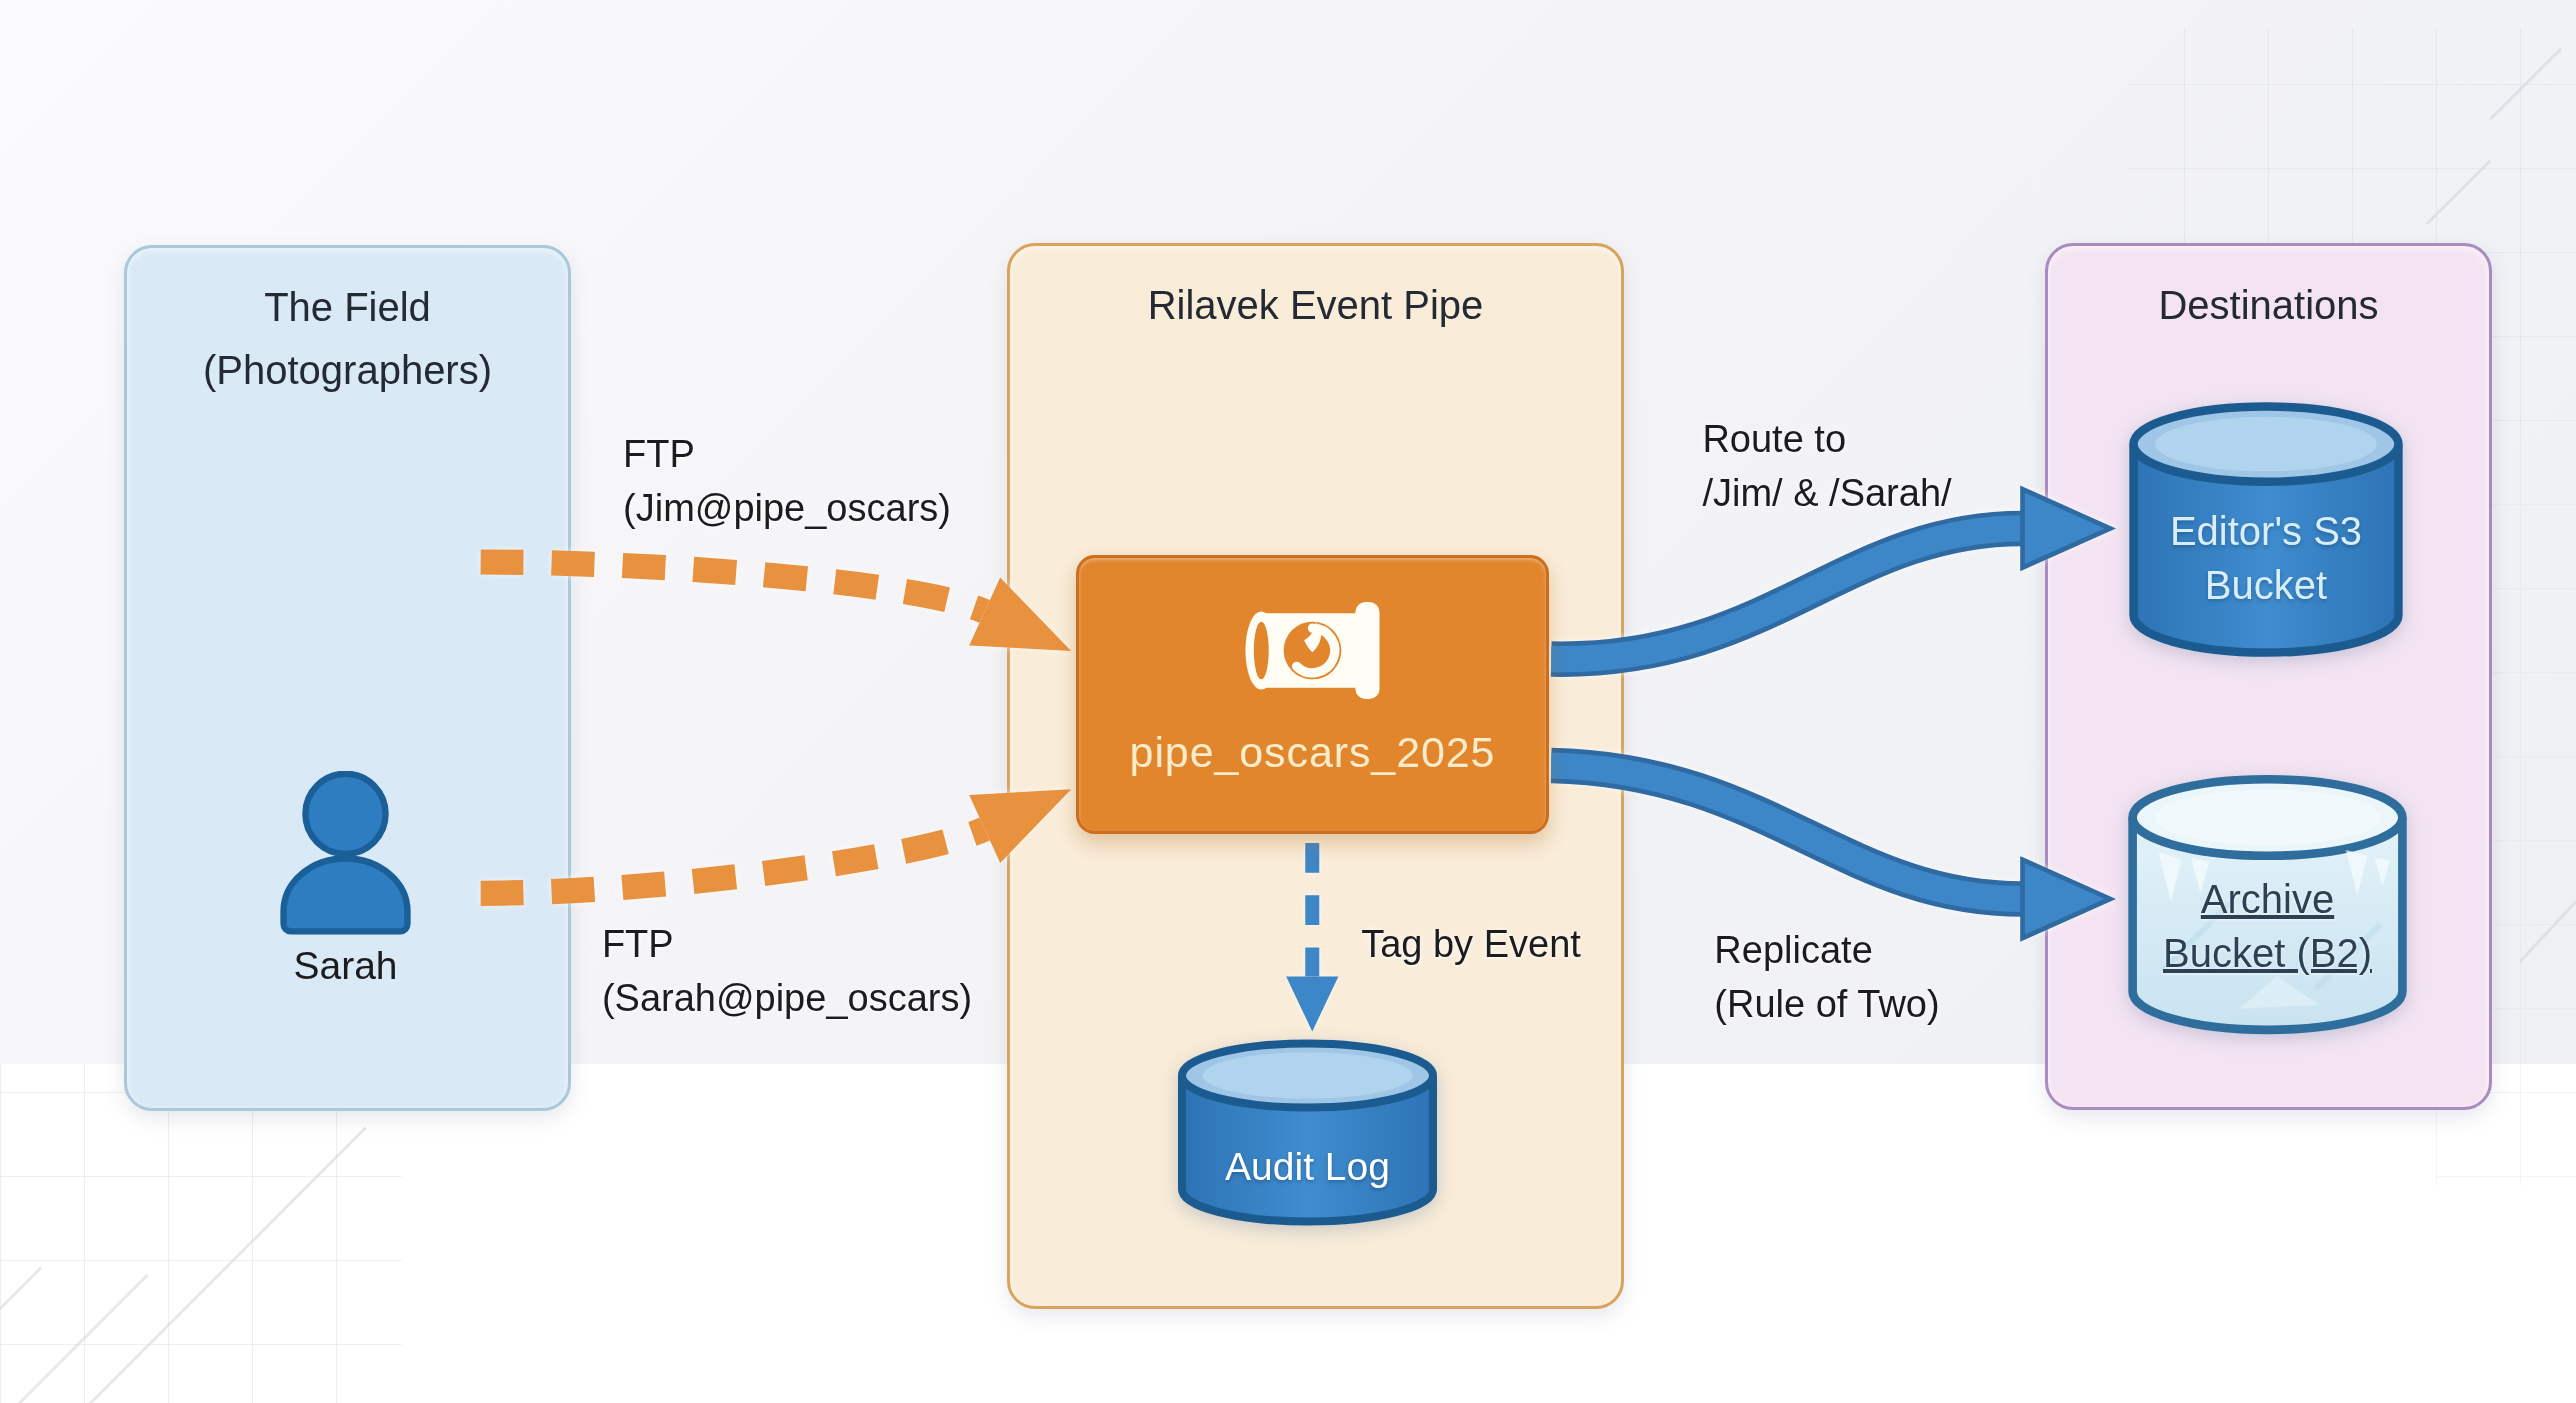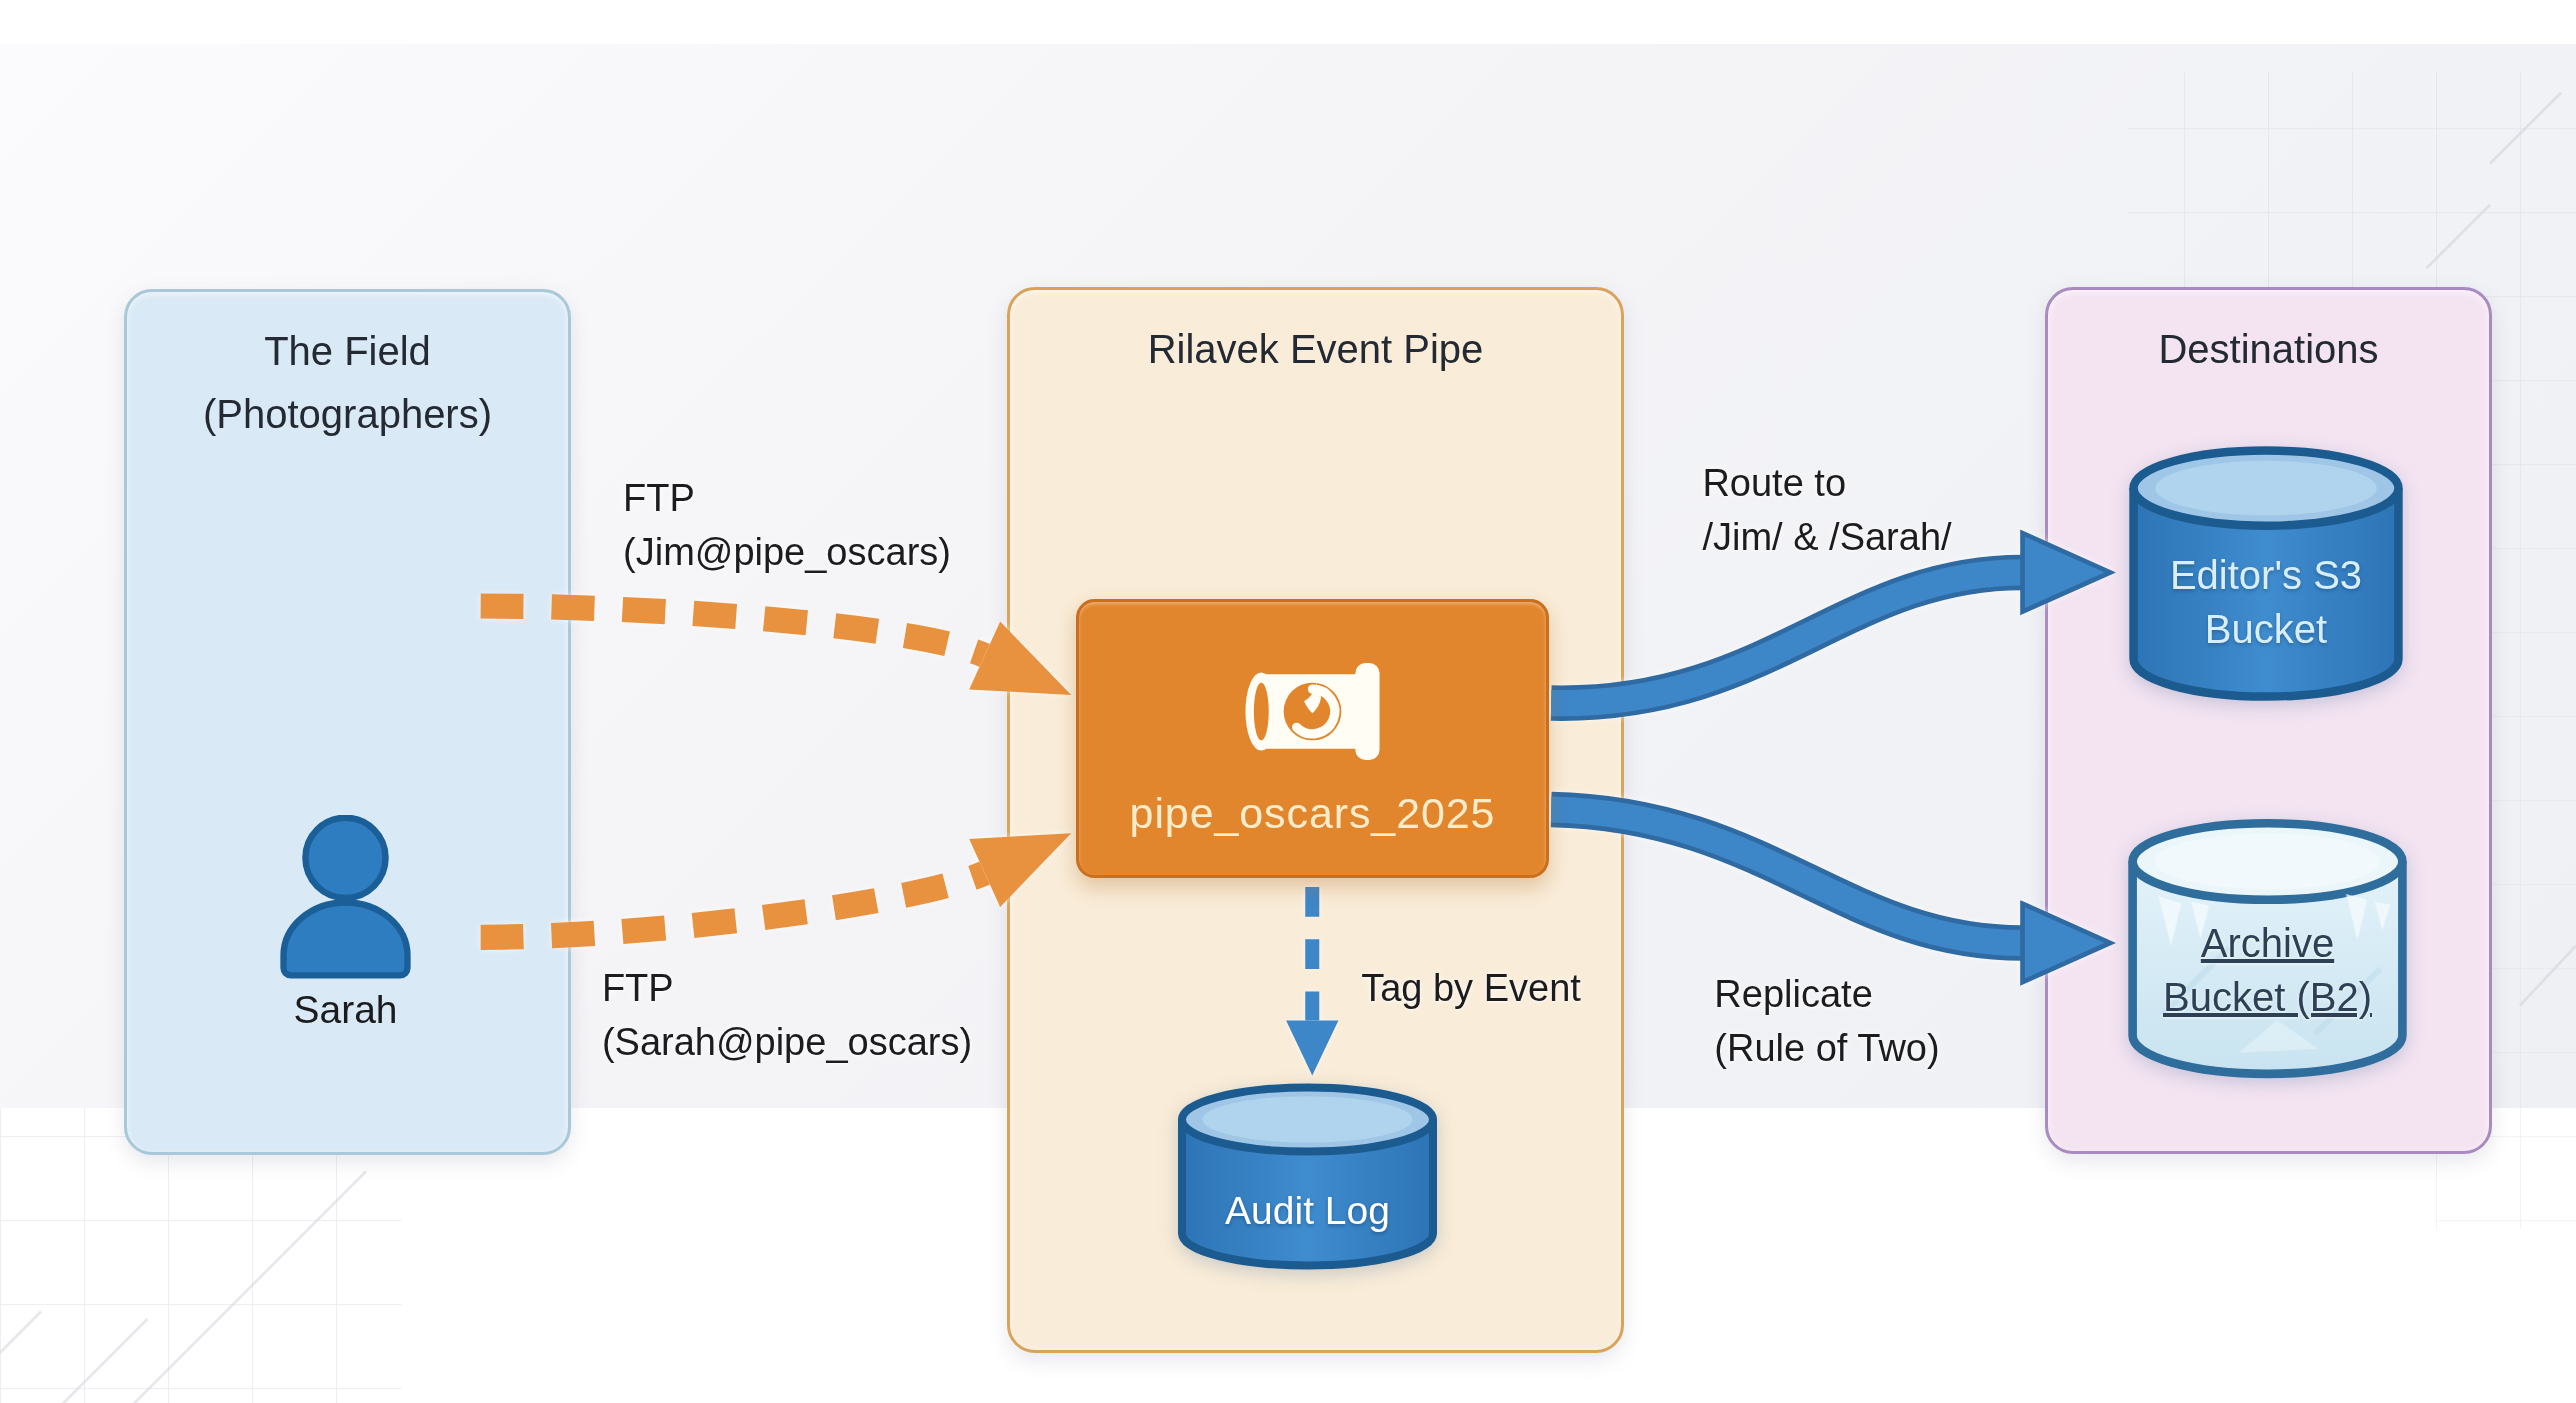--- a/index.html
+++ b/index.html
@@ -1,18 +1,18 @@
 <!DOCTYPE html>
 <html style="font-size:15px"><head>
 <meta charset="utf-8">
 <style>
   html,body{margin:0;padding:0;width:2576px;height:1404px;overflow:hidden;
     font-family:"Liberation Sans","DejaVu Sans",sans-serif;}
   .stage{position:relative;width:2576px;height:1064px;
-    background:linear-gradient(135deg,#fbfbfd 0%,#f4f4f7 45%,#eef0f4 100%);margin-top:44px;}
+    background:linear-gradient(135deg,#fbfbfd 0%,#f4f4f7 45%,#eef0f4 100%);}
   svg.layer{position:absolute;left:0;top:0;width:2576px;height:1404px;pointer-events:none;}
   .bg-layer{z-index:0;}
   .arrow-layer{z-index:2;filter:drop-shadow(0 0 3.7px rgba(255,255,255,.65));}
 
   .panel{position:absolute;border-radius:28px;z-index:1;
     box-shadow:0 7.5px 20.5px rgba(110,120,145,.16), inset 0 1.9px 7.5px rgba(255,255,255,.65);}
   .panel-field{left:124px;top:245px;width:441px;height:860px;
     background:#d9e9f5;border:3.7px solid #a9c8da;}
   .panel-pipe{left:1007px;top:243px;width:611px;height:1060px;
     background:#f9ecd8;border:3.7px solid #d9a35c;}
@@ -23,21 +23,21 @@
 
   .person{position:absolute;width:187px;display:flex;flex-direction:column;
     align-items:center;gap:9.3px;z-index:3;}
   .person-jim{left:252px;top:444px;}
   .person-sarah{left:252px;top:771px;align-items:center;}
   .person-name{font-size:39px;font-weight:500;color:#1c1c1e;}
 
   .pipe-node{position:absolute;left:1076px;top:555px;width:473px;height:279px;z-index:3;
     background:#e2862e;border:3.7px solid #c96f1e;border-radius:18.7px;
     box-shadow:0 9.3px 18.7px rgba(175,110,35,.30), inset 0 1.9px 3.7px rgba(255,255,255,.35);
-    display:flex;flex-direction:column;align-items:center;padding-top:58px;gap:26px;
+    display:flex;flex-direction:column;align-items:center;padding-top:41px;gap:26px;
     box-sizing:border-box;}
   .pipe-node-label{font-size:43px;font-weight:500;color:#f8ecca;letter-spacing:0.9px;}
 
   .cyl{position:absolute;z-index:3;filter:drop-shadow(0 5.6px 9.3px rgba(80,110,150,.28));}
   .cyl-audit{left:1174px;top:1038px;width:267px;height:196px;}
   .cyl-s3{left:2124px;top:399px;width:284px;height:263px;}
   .cyl-archive{left:2124px;top:769px;width:287px;height:273px;}
   .cyl-label{position:absolute;z-index:4;text-align:center;white-space:pre-line;
     font-weight:500;line-height:1.35;}
   .lbl-audit{left:1174px;top:1141px;width:267px;font-size:39px;color:#ffffff;

